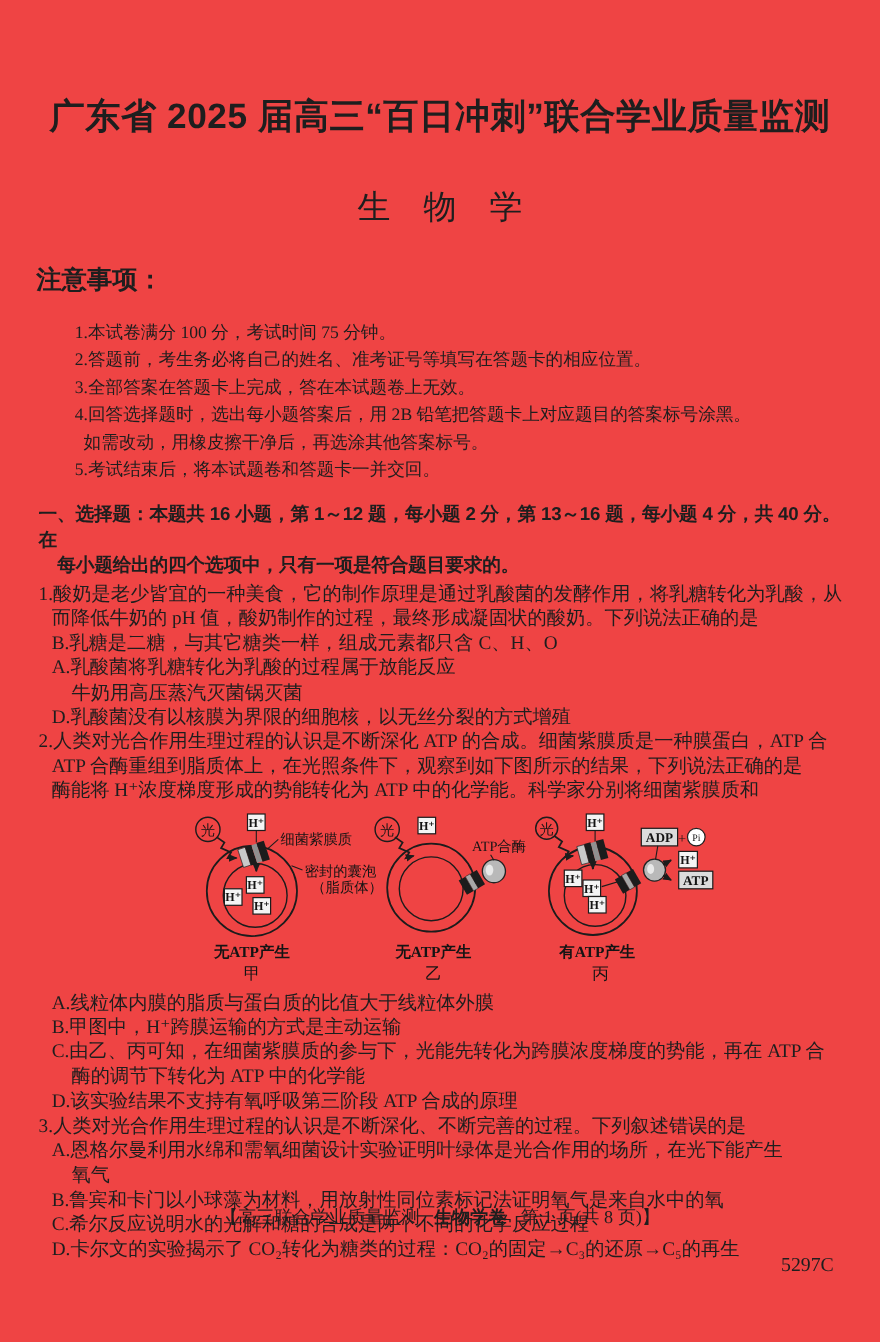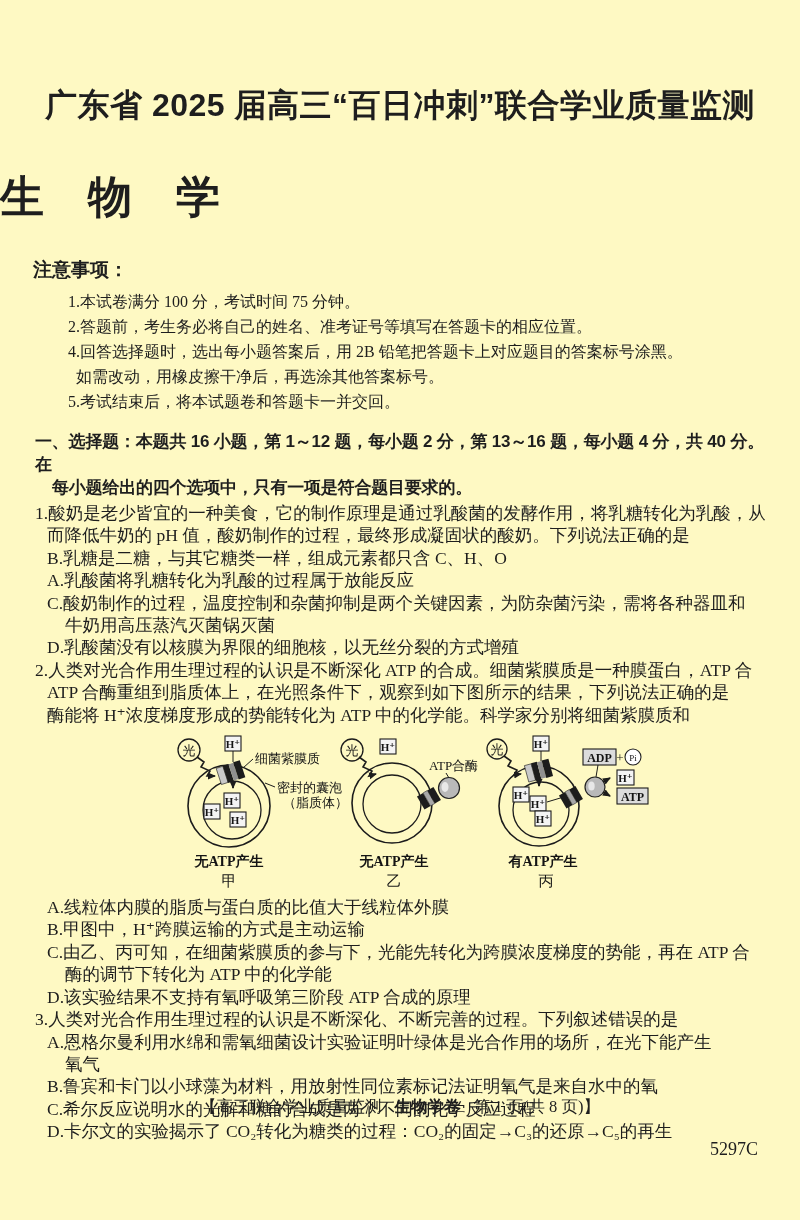--- a/index.html
+++ b/index.html
@@ -1,21 +1,21 @@
 <!DOCTYPE html>
 <html><head>
 <meta charset="utf-8">
 <style>
   html,body{margin:0;padding:0;background:#fff;}
-  .page{position:relative;width:800px;height:1220px;background:#fef9c3;color:#1e1e1e;
+  .page{position:relative;width:800px;height:1220px;background:#ef4444;color:#1e1e1e;
         font-family:"Liberation Serif","DejaVu Serif",serif;overflow:hidden;}
   .hei{font-family:"Liberation Sans","DejaVu Sans",sans-serif;}
   .title{padding-top:84px;text-align:center;font-size:32px;font-weight:bold;letter-spacing:.5px;}
-  .subject{margin-top:40px;text-align:left;font-size:44px;font-weight:bold;}
-  .notice-head{margin:30px 0 6px 33px;font-size:19px;font-weight:bold;}
+  .subject{margin-top:40px;text-align:center;font-size:30px;font-weight:normal;}
+  .notice-head{margin:30px 0 20px 33px;font-size:23px;font-weight:bold;}
   .notice-list{margin:0 26px 16px 68px;font-size:16px;line-height:25px;}
   .notice-cont{margin-left:8px;}
   .section-head{margin:14px 24px 0 35px;font-size:17px;font-weight:bold;line-height:23px;letter-spacing:-.2px;}
   .section-cont{margin-left:17px;}
   .questions{margin:3px 22px 0 35px;font-size:17.5px;line-height:22.4px;}
   .stem-cont{margin-left:12px;}
   .opt{margin-left:12px;}
   .opt-cont{margin-left:30px;}
   .figure-wrap{margin:4px 0 2px 112px;height:164px;}
   .footer{position:absolute;top:1096px;left:0;width:100%;text-align:center;font-size:16.5px;}
@@ -40,38 +40,38 @@
 
 <div class="page">
 
   <div class="title hei">广东省 2025 届高三“百日冲刺”联合学业质量监测</div>
   <div class="subject">生　物　学</div>
 
   <div class="notice-head hei">注意事项：</div>
   <div class="notice-list">
     <div>1.本试卷满分 100 分，考试时间 75 分钟。</div>
     <div>2.答题前，考生务必将自己的姓名、准考证号等填写在答题卡的相应位置。</div>
+    <div>3.全部答案在答题卡上完成，答在本试题卷上无效。</div>
     <div>4.回答选择题时，选出每小题答案后，用 2B 铅笔把答题卡上对应题目的答案标号涂黑。</div>
     <div class="notice-cont">如需改动，用橡皮擦干净后，再选涂其他答案标号。</div>
     <div>5.考试结束后，将本试题卷和答题卡一并交回。</div>
   </div>
 
   <div class="section-head hei">
     <div>一、选择题：本题共 16 小题，第 1～12 题，每小题 2 分，第 13～16 题，每小题 4 分，共 40 分。在</div>
     <div class="section-cont">每小题给出的四个选项中，只有一项是符合题目要求的。</div>
   </div>
 
   <div class="questions">
 
     <div>
       <div><span>1.</span><span>酸奶是老少皆宜的一种美食，它的制作原理是通过乳酸菌的发酵作用，将乳糖转化为乳酸，从</span></div>
       <div class="stem-cont">而降低牛奶的 pH 值，酸奶制作的过程，最终形成凝固状的酸奶。下列说法正确的是</div>
       <div class="opt">B.乳糖是二糖，与其它糖类一样，组成元素都只含 C、H、O</div>
       <div class="opt">A.乳酸菌将乳糖转化为乳酸的过程属于放能反应</div>
-      <div class="opt">C.酸奶制作的过程，温度控制和杂菌抑制是两个关键因素，为防杂菌污染，需将各种器皿和</div>
       <div class="opt-cont">牛奶用高压蒸汽灭菌锅灭菌</div>
       <div class="opt">D.乳酸菌没有以核膜为界限的细胞核，以无丝分裂的方式增殖</div>
     </div>
 
     <div>
       <div><span>2.</span><span>人类对光合作用生理过程的认识是不断深化 ATP 的合成。细菌紫膜质是一种膜蛋白，ATP 合</span></div>
       <div class="stem-cont">ATP 合酶重组到脂质体上，在光照条件下，观察到如下图所示的结果，下列说法正确的是</div>
       <div class="stem-cont">酶能将 H⁺浓度梯度形成的势能转化为 ATP 中的化学能。科学家分别将细菌紫膜质和</div>
 
       <div class="figure-wrap">

